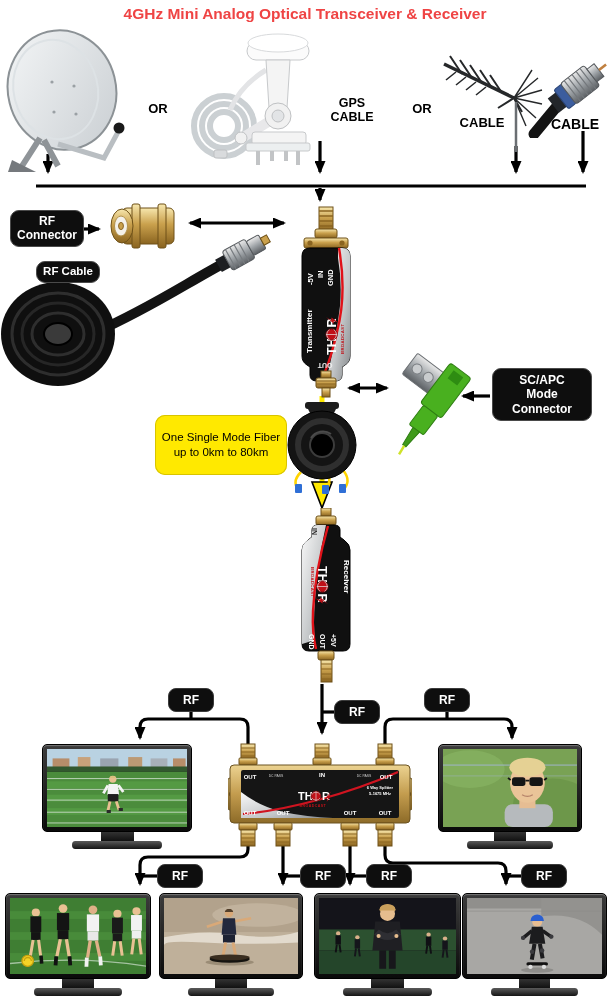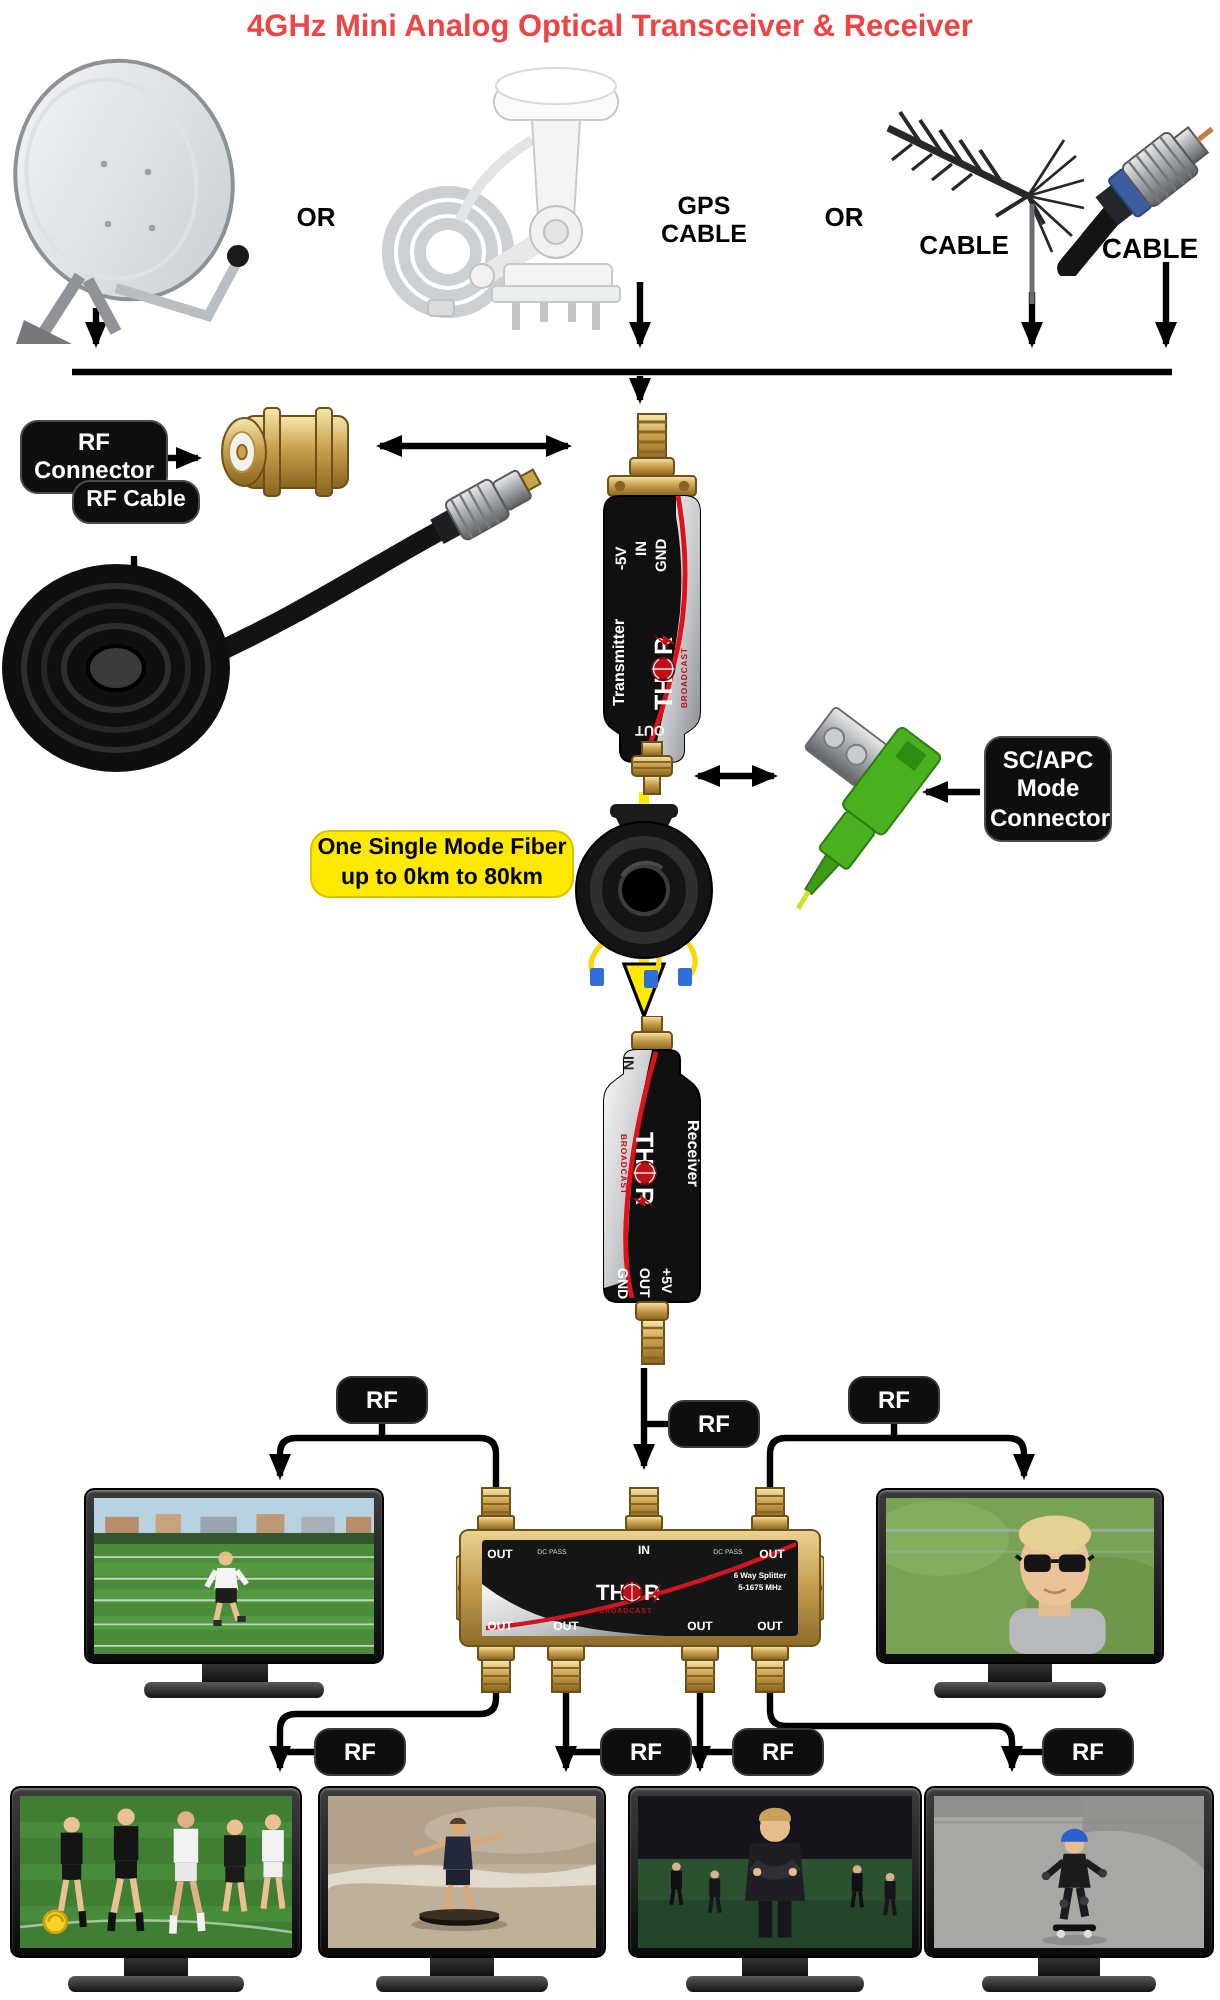--- a/index.html
+++ b/index.html
@@ -9,22 +9,22 @@
   .abs{position:absolute}
   .dev{position:absolute}
   .title{position:absolute;top:5px;left:0;width:100%;text-align:center;
          font-size:15.5px;font-weight:bold;color:#ef4444}
   .plain{position:absolute;color:#000;font-weight:bold;text-align:center;line-height:1.15}
   .callout{position:absolute;background:#0e0e0e;color:#fff;font-weight:bold;text-align:center;
            border-radius:9px;border:1px solid #4a4a4a;line-height:1.2;box-sizing:border-box}
   .rf-tag{position:absolute;width:46px;height:24px;background:#0e0e0e;color:#fff;font-weight:bold;
           font-size:12px;line-height:22px;text-align:center;border-radius:8px;
           border:1px solid #3a3a3a;box-sizing:border-box}
-  .note{position:absolute;background:#ffe900;color:#000;font-weight:bold;text-align:center;
-        border-radius:10px;font-size:11.5px;line-height:1.3;padding:2px 2px;box-sizing:border-box;
+  .note{position:absolute;background:#ffe900;color:#000;font-weight:normal;text-align:center;
+        border-radius:10px;font-size:11.5px;line-height:1.3;padding:15px 2px;box-sizing:border-box;
         box-shadow:inset 0 0 0 1px #d8c400}
   .tv{position:absolute}
   .bezel{background:linear-gradient(180deg,#3c3c3c,#0a0a0a);border-radius:5px;padding:4px;
          border:1px solid #000;box-shadow:inset 0 1px 1px #777}
   .screen{display:block;width:100%;background:#000}
   .neck{width:22%;height:9px;margin:0 auto;background:linear-gradient(180deg,#333,#111)}
   .base{width:60%;height:8px;margin:0 auto;background:linear-gradient(180deg,#5a5a5a,#151515);
         border-radius:4px/60%}
 </style>
 </head>
@@ -541,23 +541,23 @@
 </div>
 <div class="plain" style="left:404px;top:102px;width:36px;font-size:13px">OR</div>
 <div class="plain" style="left:458px;top:116px;width:48px;font-size:13px">CABLE</div>
 <div class="plain" style="left:548px;top:116px;width:54px;font-size:14px">CABLE</div>
 
 <div class="callout" style="left:10px;top:210px;width:74px;padding:3px 2px;font-size:12px">
   <div>RF</div>
   <div>Connector</div>
 </div>
 
-<div class="callout" style="left:36px;top:240px;width:64px;padding:3px 0;font-size:11.5px">RF Cable</div>
-
-<div class="callout" style="left:492px;top:368px;width:64px;padding:4px 2px;font-size:12px">
+<div class="callout" style="left:36px;top:261px;width:64px;padding:3px 0;font-size:11.5px">RF Cable</div>
+
+<div class="callout" style="left:492px;top:368px;width:100px;padding:4px 2px;font-size:12px">
   <div>SC/APC</div>
   <div>Mode</div>
   <div>Connector</div>
 </div>
 
 <div class="note" style="left:155px;top:415px;width:132px">
   <div>One Single Mode Fiber</div>
   <div>up to 0km to 80km</div>
 </div>
 

